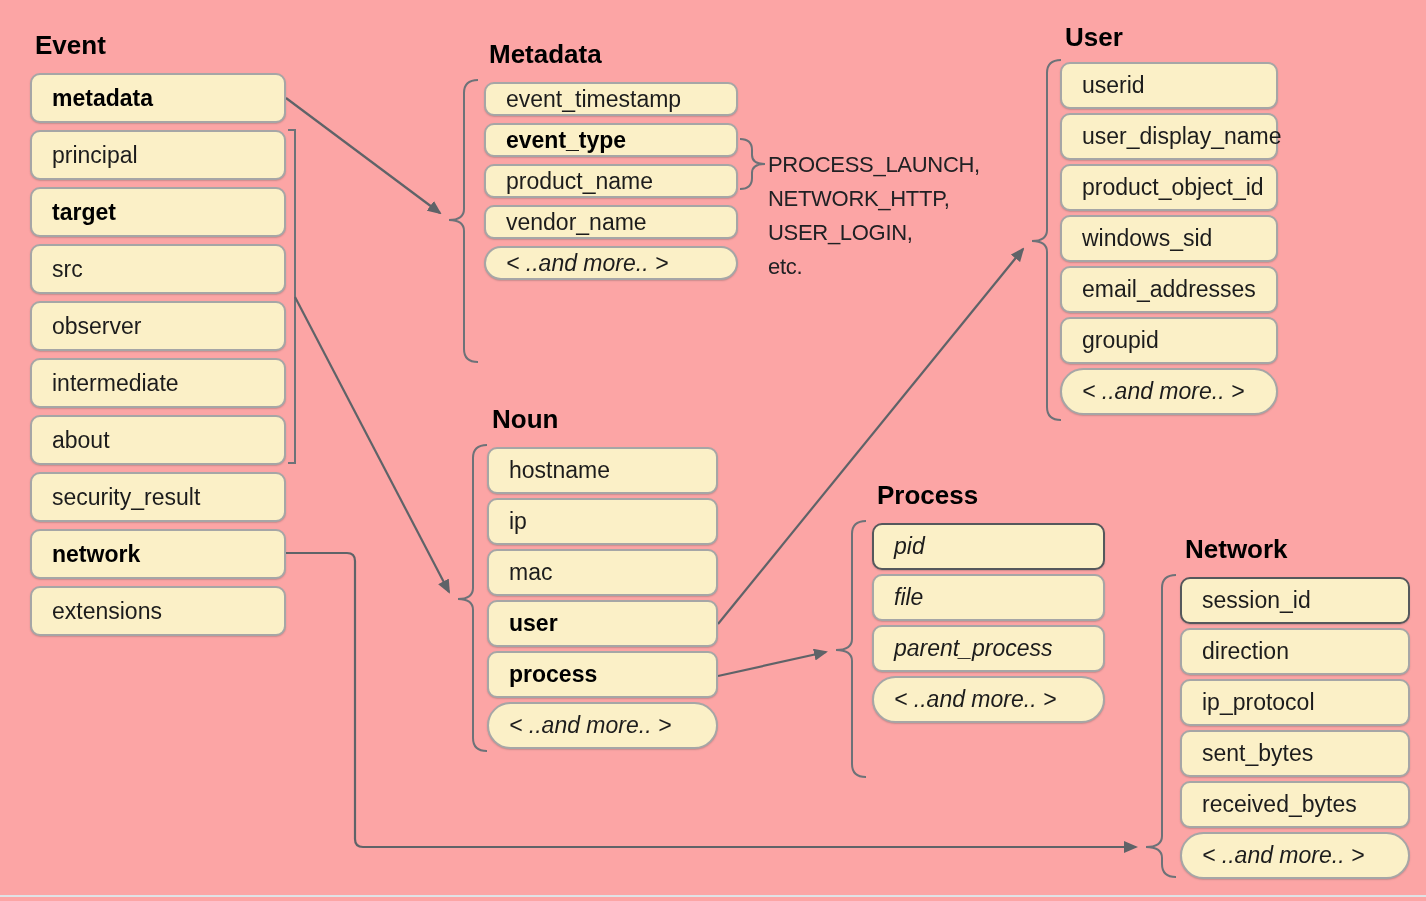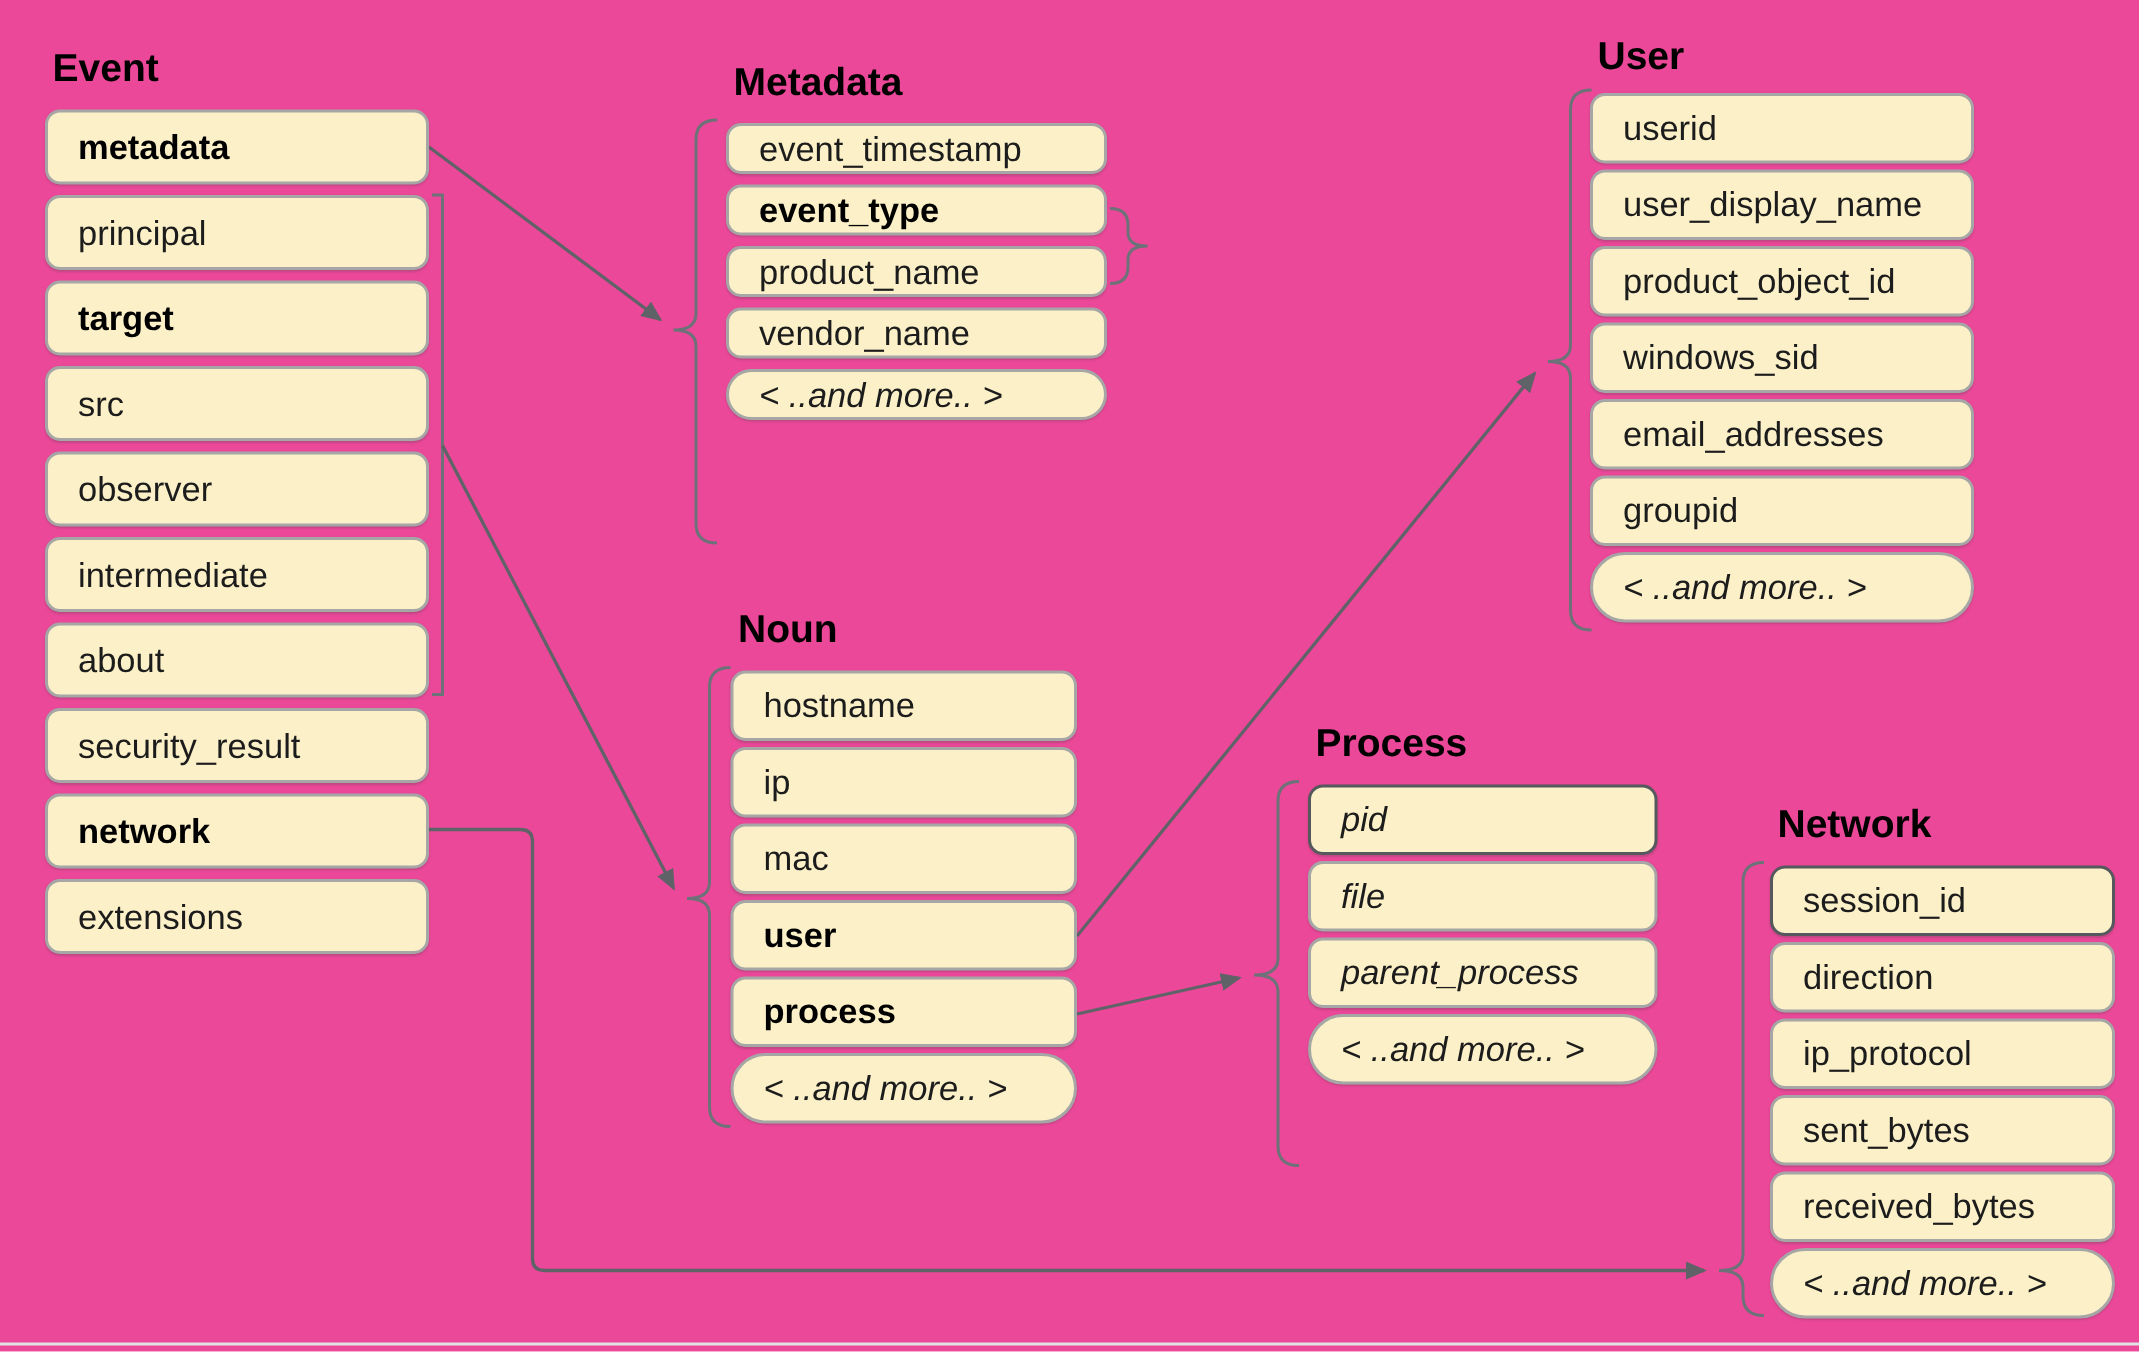--- a/index.html
+++ b/index.html
@@ -1,17 +1,17 @@
 <!DOCTYPE html>
 <html><head>
 <meta charset="utf-8">
 <style>
   html,body{margin:0;padding:0;background:#ffffff;}
   .canvas{
-    position:relative;width:1426px;height:901px;overflow:hidden;background:#ec4899;
+    position:relative;width:1426px;height:901px;overflow:hidden;background:#fca5a5;
     font-family:"Liberation Sans", sans-serif;
   }
   svg.connectors{position:absolute;left:0;top:0;z-index:1;pointer-events:none;}
   .group{position:absolute;z-index:2;}
   .gtitle{
     position:absolute;left:5px;top:-43px;margin:0;
     font-size:26px;font-weight:700;color:#000000;white-space:nowrap;
   }
   .items{position:relative;}
   .box{
@@ -24,21 +24,21 @@
   .box.italic{font-style:italic;border-radius:25px;}
   .box.dark{border-color:#55585c;}
   
   #g-event{left:30px;top:73px;width:256px;}
   #g-event .box{height:50px;margin-bottom:7px;width:256px;}
   #g-metadata{left:484px;top:82px;width:254px;}
   #g-metadata .box{height:34px;margin-bottom:7px;width:254px;}
   #g-noun{left:487px;top:447px;width:231px;}
   #g-noun .box{height:47px;margin-bottom:4px;width:231px;}
   #g-user{left:1060px;top:62px;width:273px;}
-  #g-user .box{height:47px;margin-bottom:4px;width:256px;}
+  #g-user .box{height:47px;margin-bottom:4px;width:218px;}
   #g-user .gtitle{top:-40px;}
   #g-process{left:872px;top:523px;width:233px;}
   #g-process .box{height:47px;margin-bottom:4px;width:233px;font-style:italic;}
   #g-network{left:1180px;top:577px;width:230px;}
   #g-network .box{height:47px;margin-bottom:4px;width:230px;}
   .enum-note{
     position:absolute;left:768px;top:148px;width:260px;z-index:2;
     font-size:22px;line-height:34px;letter-spacing:-0.3px;color:#202124;
     white-space:pre-line;
   }
@@ -143,16 +143,20 @@
     <div class="items">
         <div class="box dark">session_id</div>
         <div class="box">direction</div>
         <div class="box">ip_protocol</div>
         <div class="box">sent_bytes</div>
         <div class="box">received_bytes</div>
         <div class="box italic">&lt; ..and more.. &gt;</div>
       </div>
   </section>
 
+  <div class="enum-note">PROCESS_LAUNCH,
+NETWORK_HTTP,
+USER_LOGIN,
+etc.</div>
 
   <div class="bottom-divider"></div>
 
 </div>
 
 </body></html>

